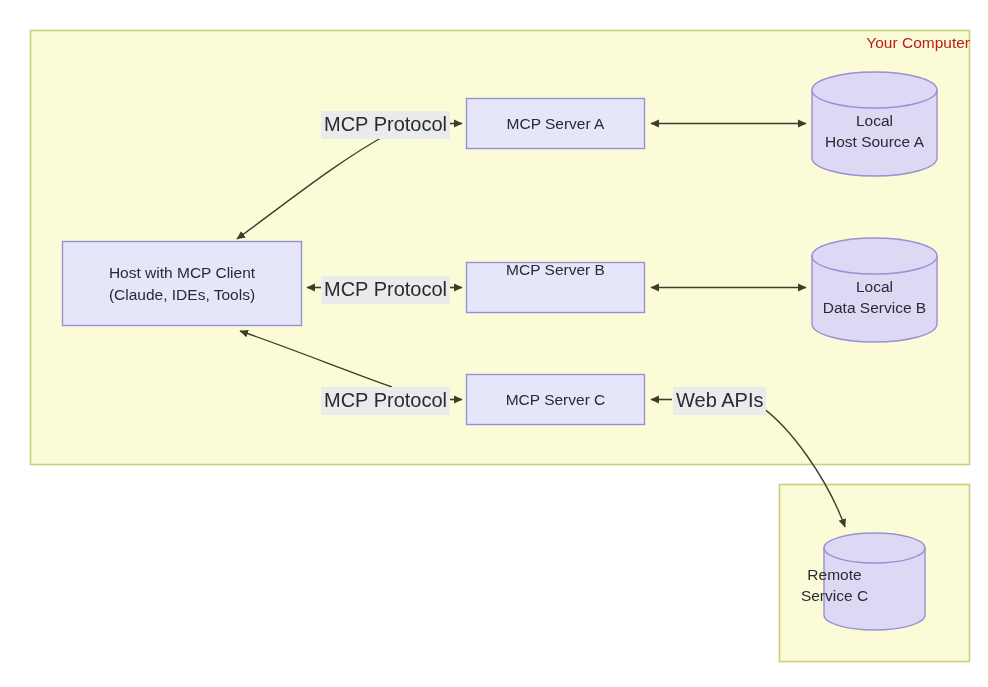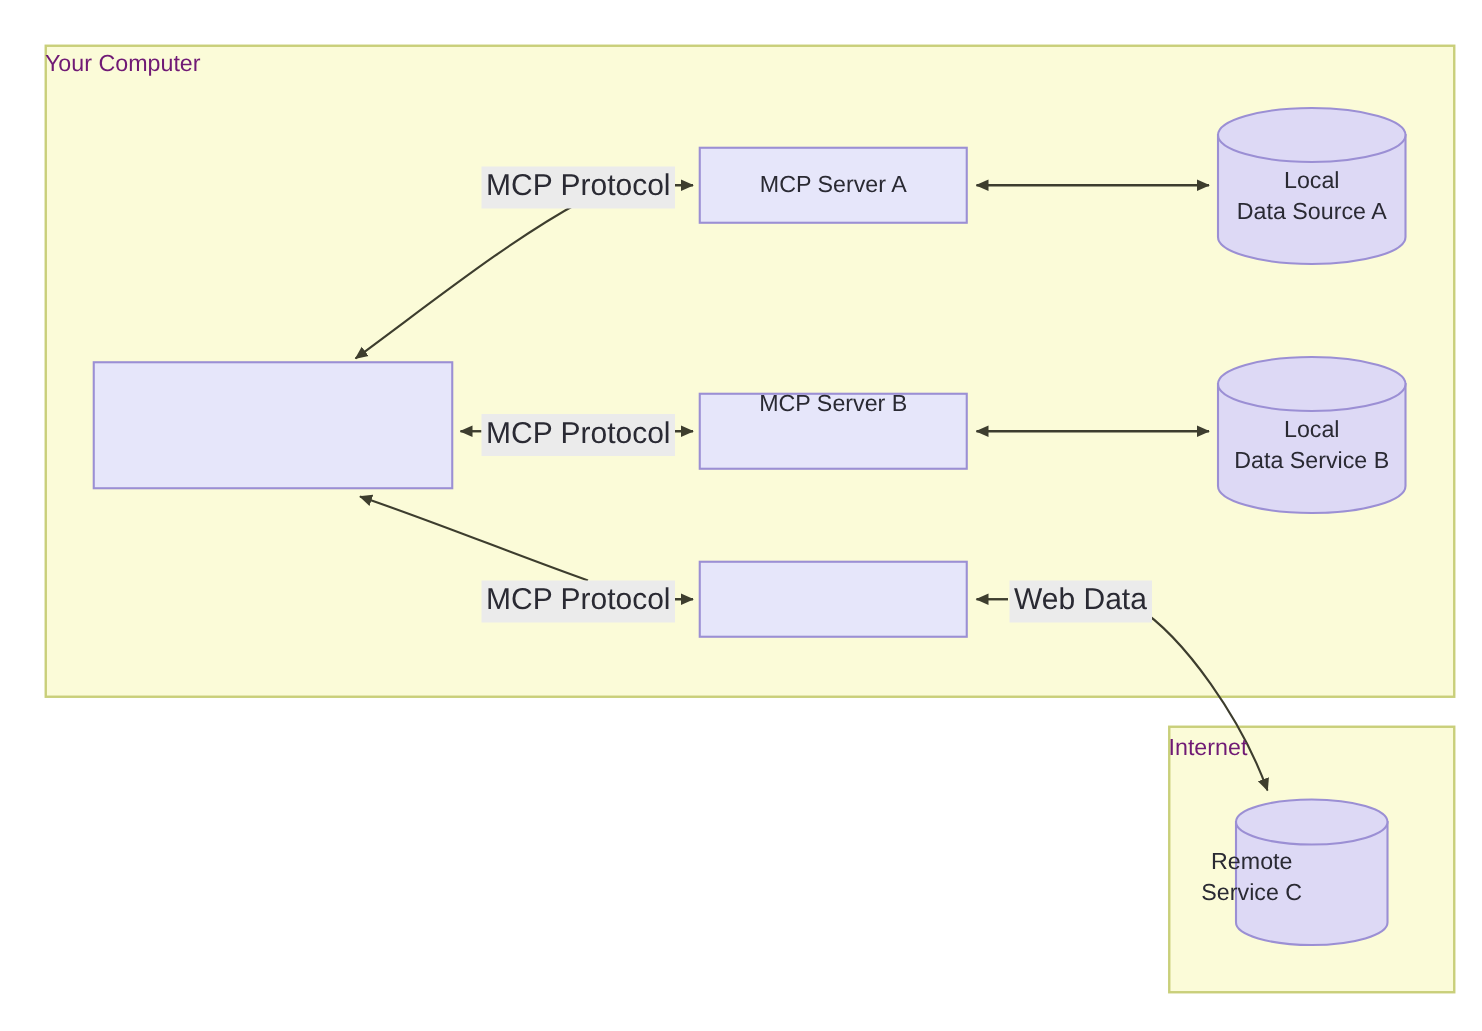--- a/index.html
+++ b/index.html
@@ -39,24 +39,24 @@
     position: absolute;
     background: #ebebeb;
     color: #2a2a33;
     font-size: 20px;
     line-height: 1.15;
     padding: 2px 3px 3px 3px;
     white-space: nowrap;
   }
   .group-title {
     position: absolute;
-    color: #701a75;
+    color: #b91c1c;
     font-size: 15.5px;
     white-space: nowrap;
-    text-align: left;
+    text-align: right;
   }
 </style>
 </head>
 <body>
 
 <div id="canvas">
 
   <svg class="layer" viewBox="0 0 988 687">
     <defs>
       <marker id="arrowEnd" markerWidth="9" markerHeight="9" refX="8" refY="4.5" orient="auto" markerUnits="userSpaceOnUse">
@@ -104,40 +104,46 @@
     <line x1="436" y1="399.5" x2="462" y2="399.5" stroke="#3d3d2e" stroke-width="1.6" marker-end="url(#arrowEnd)"></line>
 
     <path d="M392,387 C344,370 290,348 240,331" fill="none" stroke="#3d3d2e" stroke-width="1.4" marker-end="url(#arrowEnd)"></path>
 
     <line x1="672" y1="399.5" x2="651" y2="399.5" stroke="#3d3d2e" stroke-width="1.6" marker-end="url(#arrowEnd)"></line>
 
     <path d="M757,404 C790,425 828,480 845,527" fill="none" stroke="#3d3d2e" stroke-width="1.4" marker-end="url(#arrowEnd)"></path>
   </svg>
 
   <div class="group-title" style="left:30px; top:34px; width:940px;">Your Computer</div>
-  <div class="group-title" style="left:779px; top:490px; width:191px;">Internet</div>
 
+  <div class="node-label" style="left:62px; top:241px; width:240px; height:85px;">
+    <span>Host with MCP Client</span>
+    <span>(Claude, IDEs, Tools)</span>
+  </div>
   <div class="node-label" style="left:466px; top:98px; width:179px; height:51px;">
     <span>MCP Server A</span>
   </div>
   <div class="node-label" style="left:466px; top:244px; width:179px; height:51px;">
     <span>MCP Server B</span>
   </div>
+  <div class="node-label" style="left:466px; top:374px; width:179px; height:51px;">
+    <span>MCP Server C</span>
+  </div>
 
   <div class="node-label" style="left:812px; top:86px; width:125px; height:90px;">
     <span>Local</span>
-    <span>Data Source A</span>
+    <span>Host Source A</span>
   </div>
   <div class="node-label" style="left:812px; top:252px; width:125px; height:90px;">
     <span>Local</span>
     <span>Data Service B</span>
   </div>
   <div class="node-label" style="left:784px; top:545px; width:101px; height:80px;">
     <span>Remote</span>
     <span>Service C</span>
   </div>
 
   <div class="edge-label" style="left:321px; top:111px;">MCP Protocol</div>
   <div class="edge-label" style="left:321px; top:276px;">MCP Protocol</div>
   <div class="edge-label" style="left:321px; top:387px;">MCP Protocol</div>
-  <div class="edge-label" style="left:673px; top:387px;">Web Data</div>
+  <div class="edge-label" style="left:673px; top:387px;">Web APIs</div>
 
 </div>
 
 </body></html>

